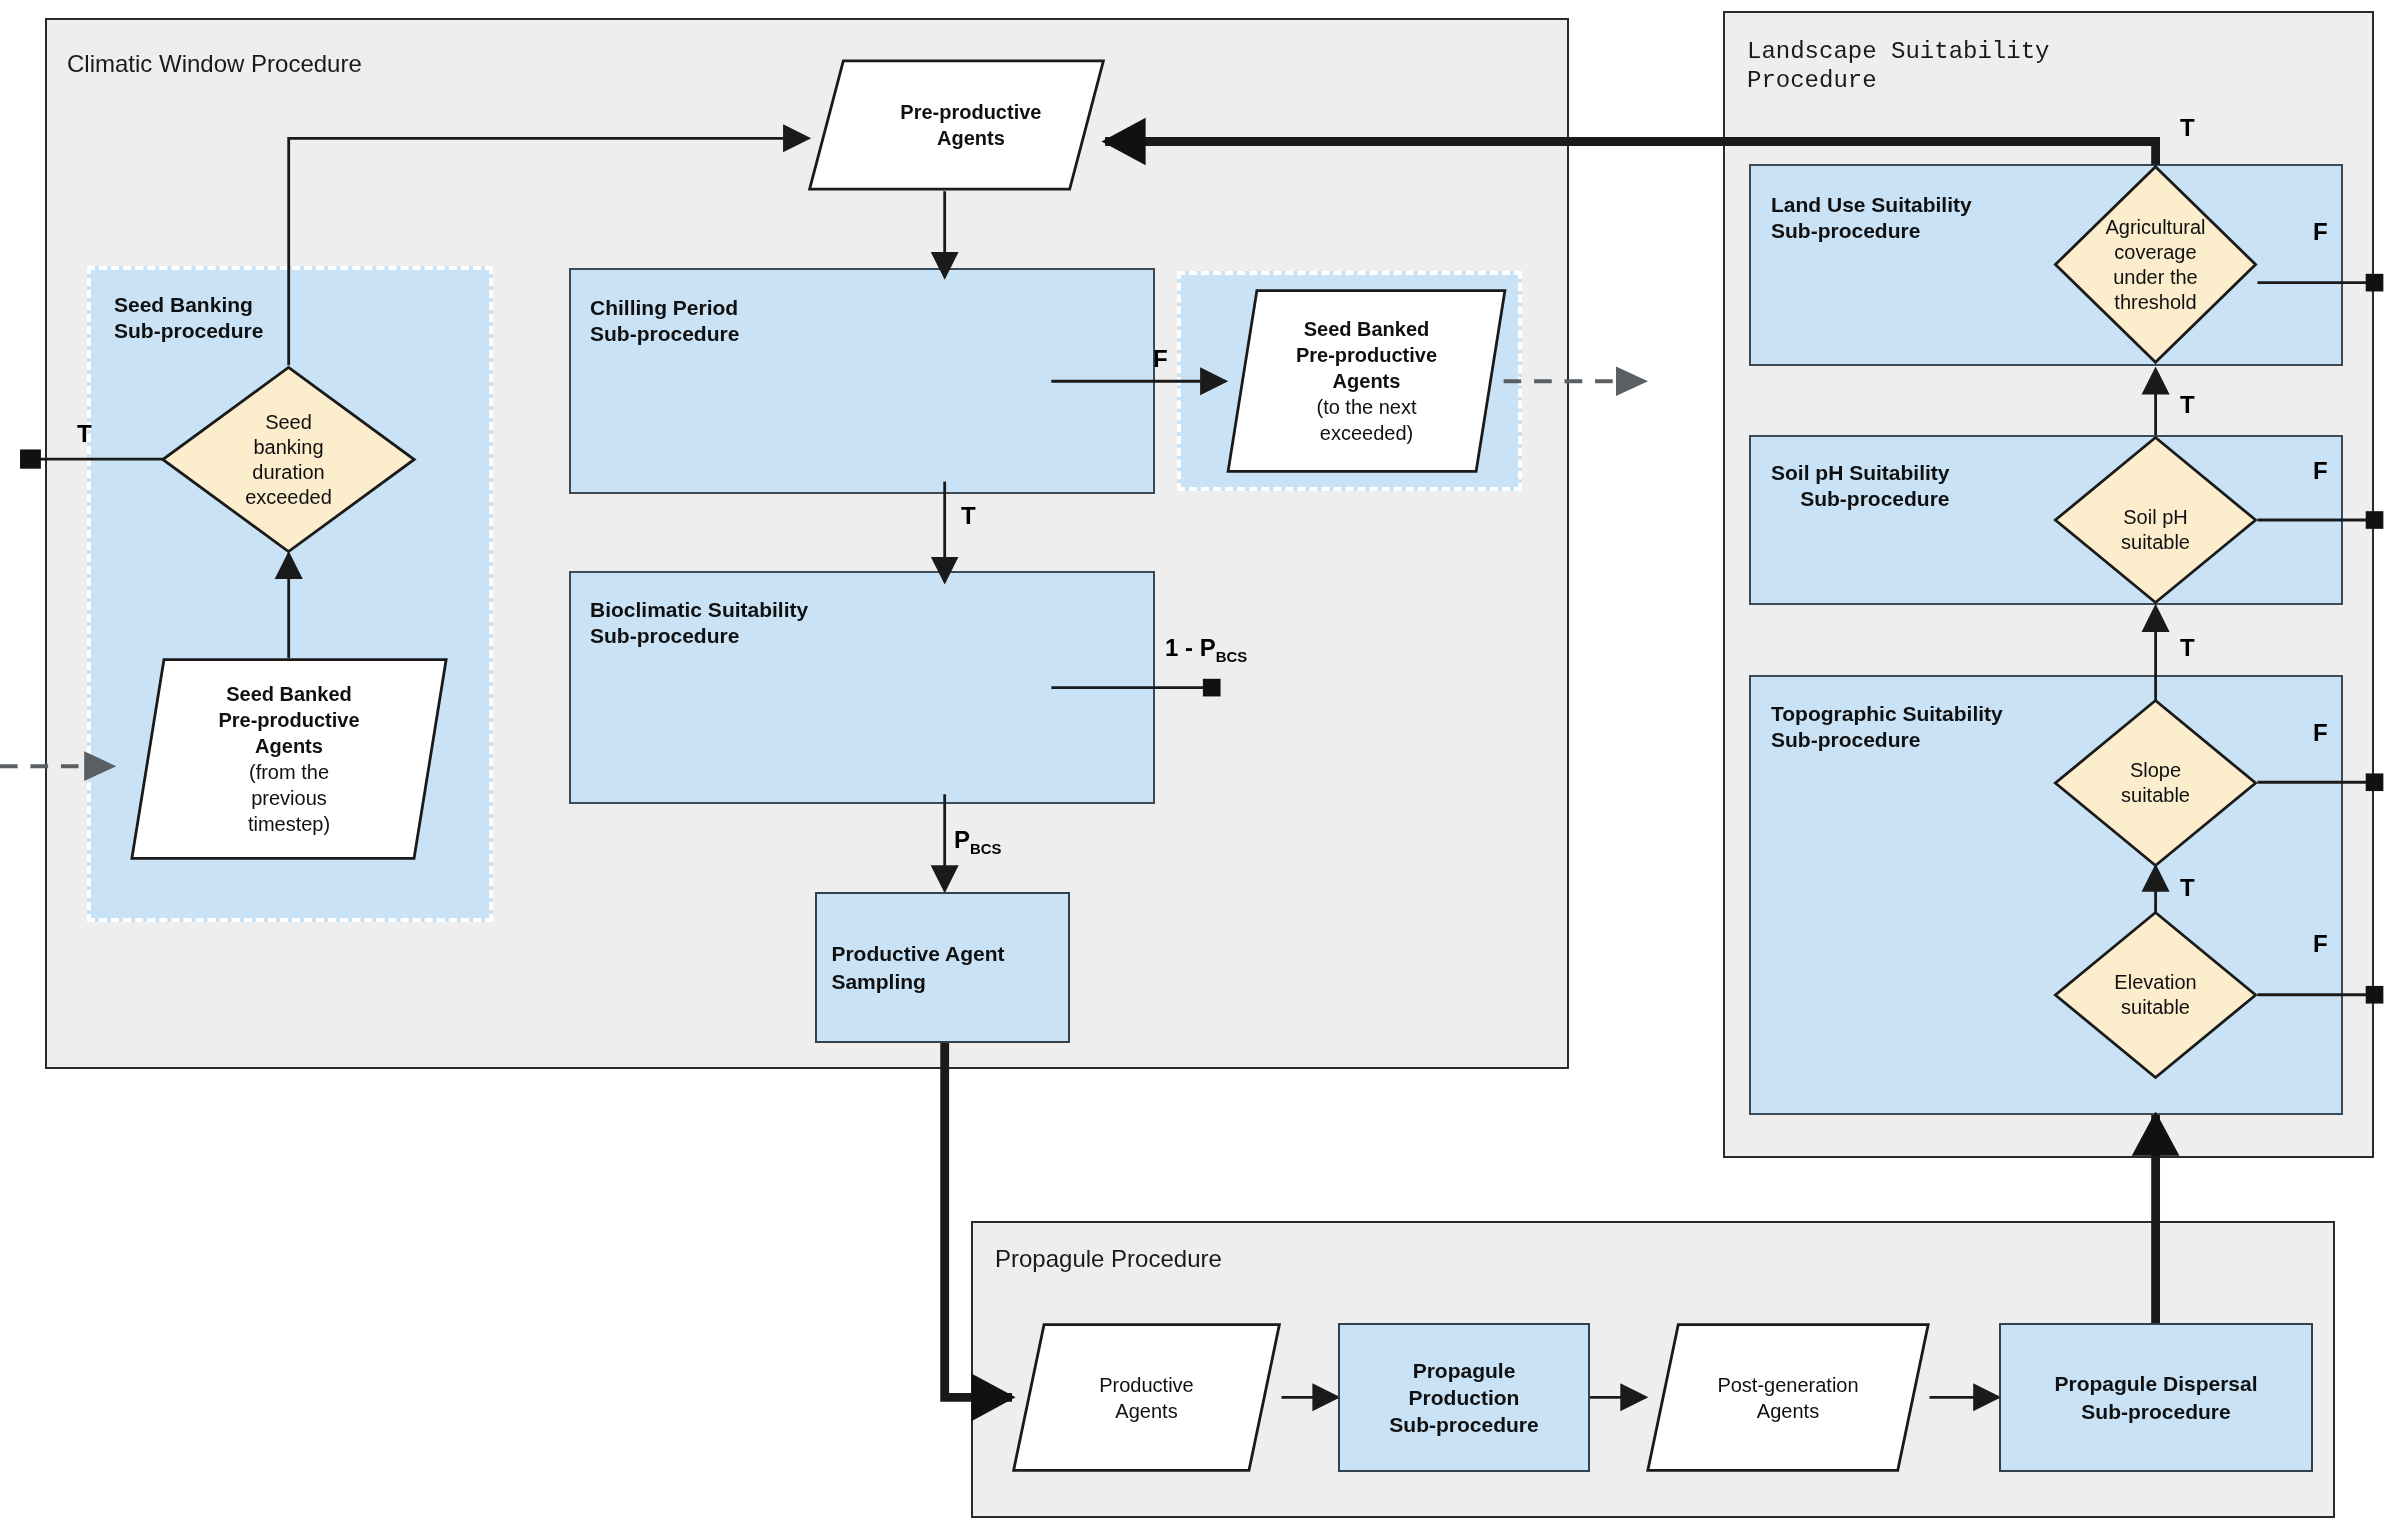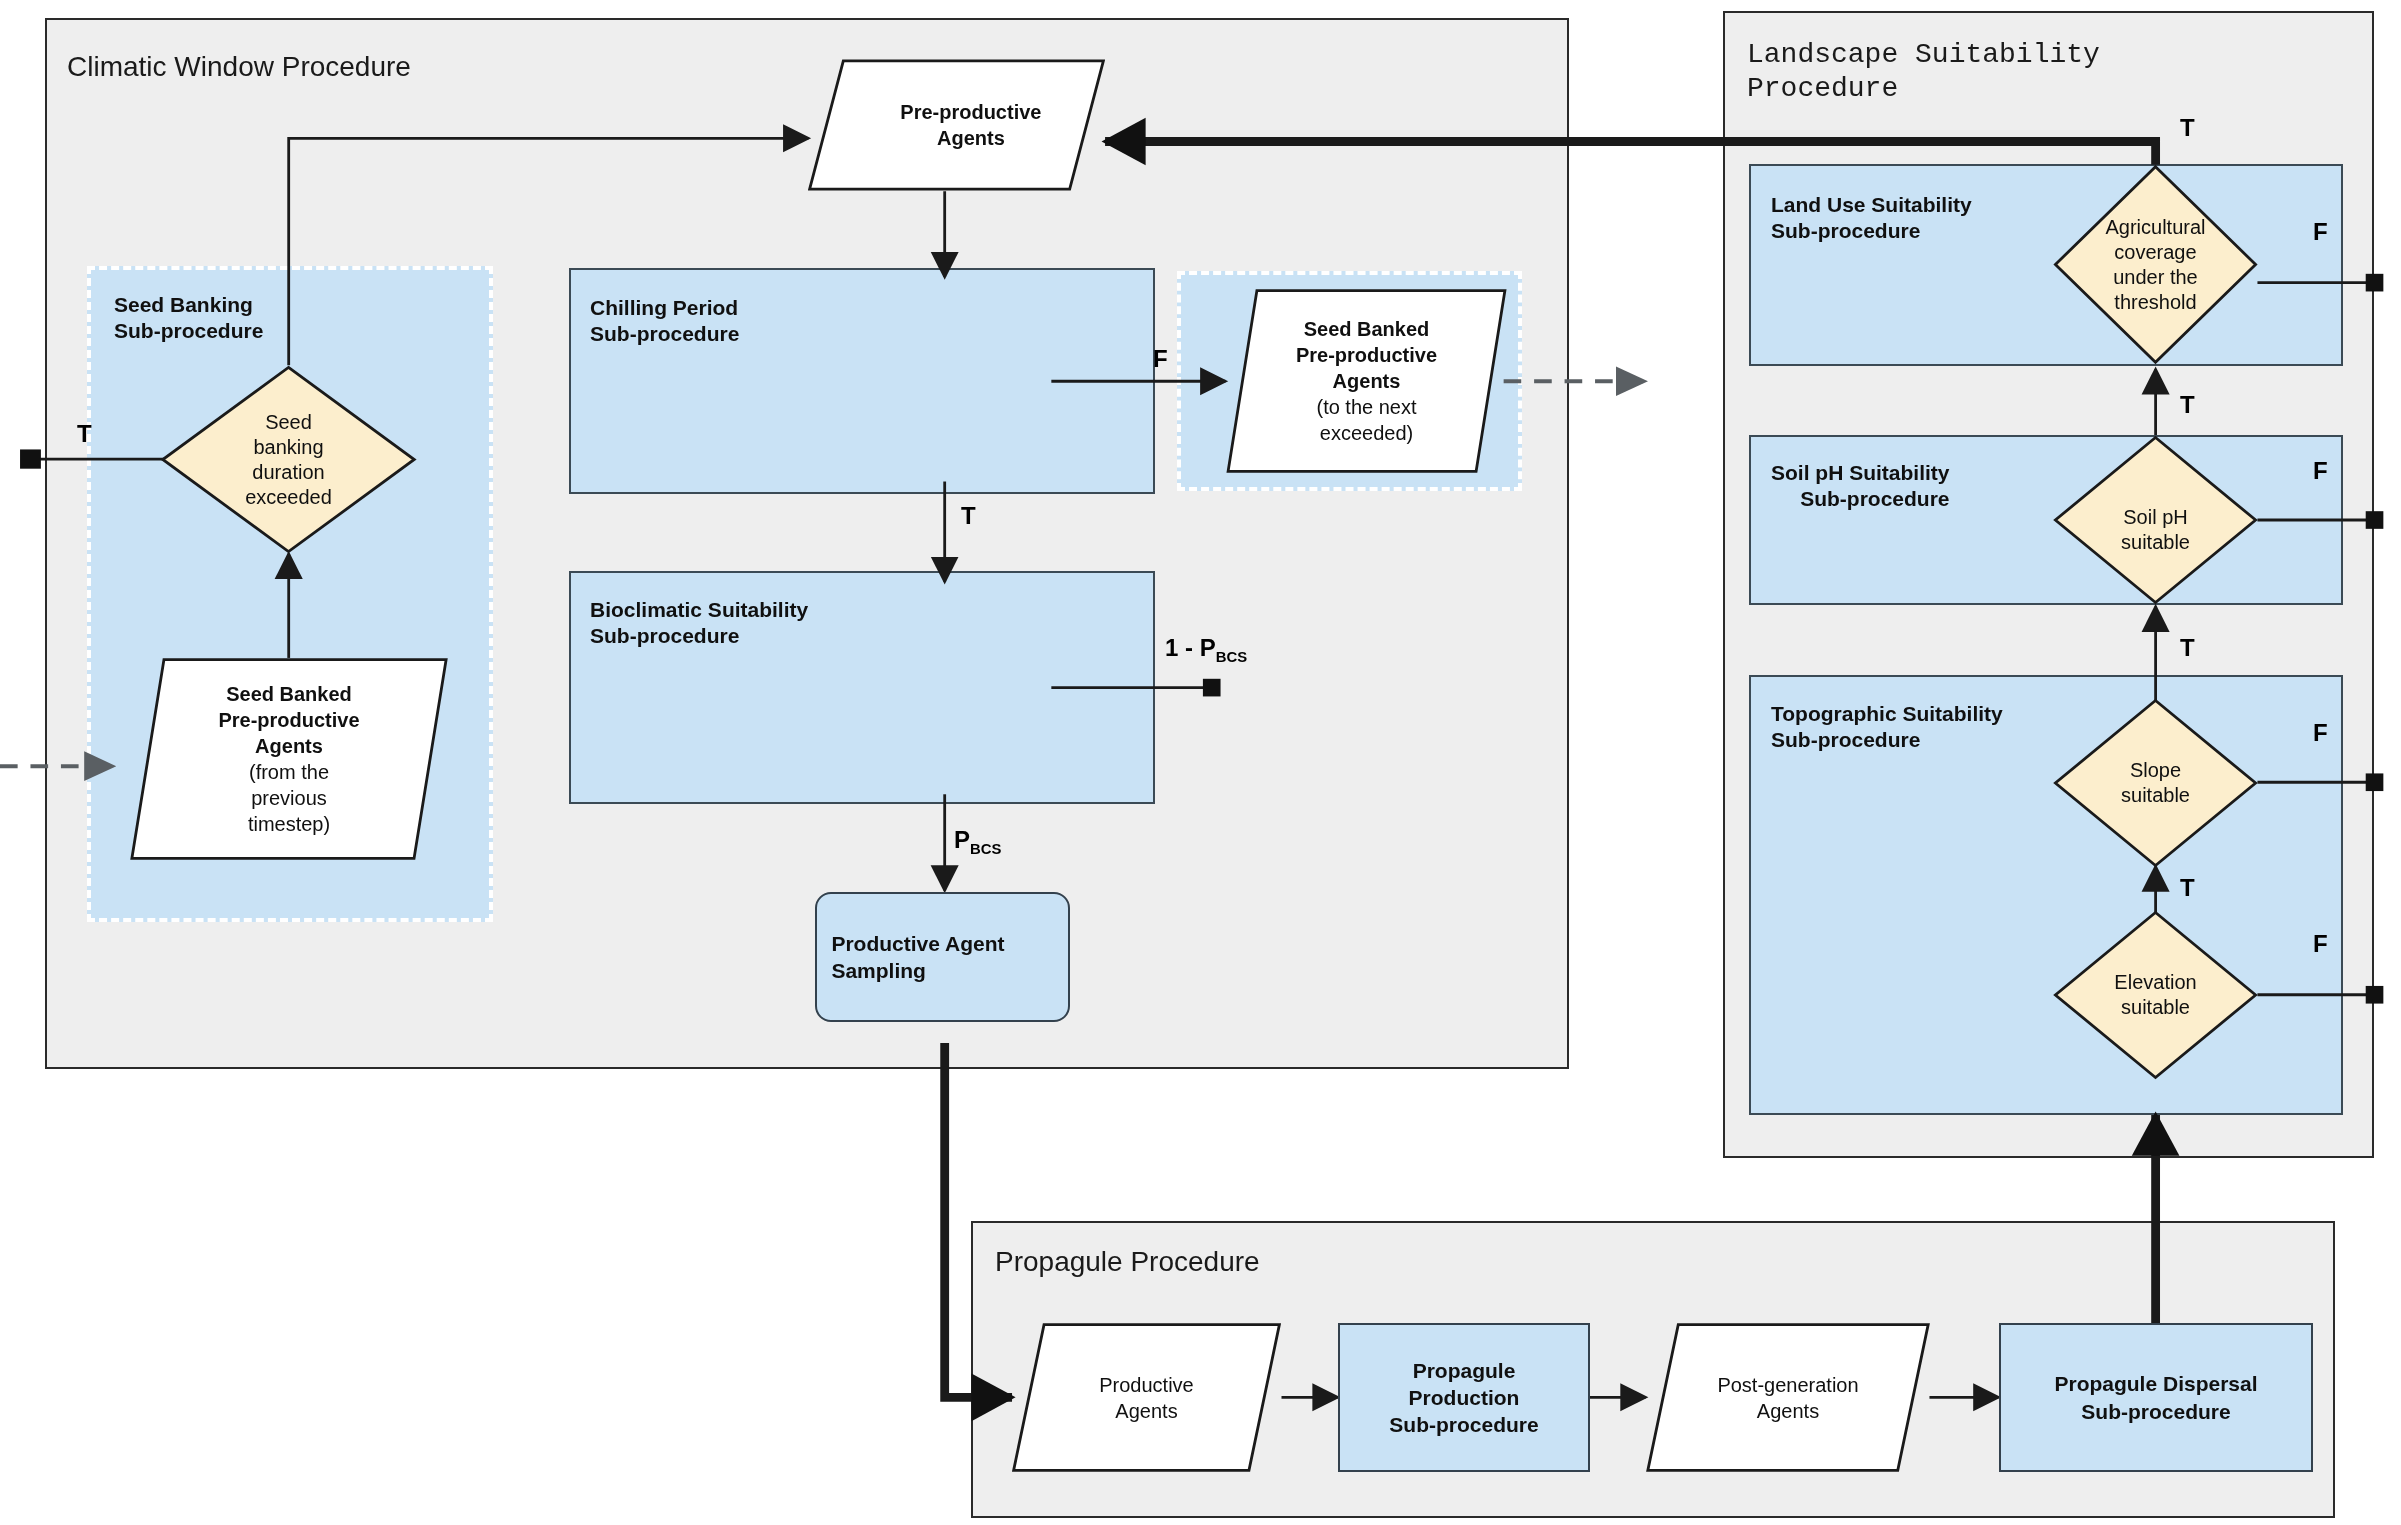--- a/index.html
+++ b/index.html
@@ -1,19 +1,19 @@
 <!DOCTYPE html>
 <html style="font-size:13px"><head>
 <meta charset="utf-8">
 <style>
   html,body{margin:0;padding:0;background:#ffffff;}
   body{font-family:"Liberation Sans",sans-serif;}
   #root{position:relative;width:2401px;height:1526px;overflow:hidden;background:#ffffff;}
   .panel{position:absolute;background:#eeeeee;border:2.4px solid #2a2a2a;box-sizing:border-box;}
-  .panel-title{position:absolute;font-size:28px;color:#1a1a1a;line-height:1.2;white-space:pre-line;}
+  .panel-title{position:absolute;font-size:24px;color:#1a1a1a;line-height:1.2;white-space:pre-line;}
   .sub{position:absolute;box-sizing:border-box;background:#c9e2f5;border:2.4px solid #3b4a55;}
   .sub.dashed{border:4px dashed #ffffff;background:#c9e2f5;}
   .sub-title{position:absolute;font-size:21px;font-weight:bold;color:#101010;line-height:1.25;white-space:pre-line;}
   .procbox{position:absolute;box-sizing:border-box;background:#c9e2f5;border:2.4px solid #33414d;
            display:flex;align-items:center;justify-content:flex-start;padding:0 14.4px;
            font-size:21px;font-weight:bold;color:#101010;line-height:1.3;white-space:pre-line;}
   .procbox.center{justify-content:center;text-align:center;}
   .para{position:absolute;}
   .para svg{display:block;}
   .para .ptext{position:absolute;left:0;top:0;width:100%;height:100%;
@@ -181,21 +181,21 @@
     <div class="ptext" style="flex-direction:column;">
       <b>Seed Banked
 Pre-productive
 Agents</b>
       <span>(to the next
 exceeded)</span>
     </div>
   </div>
 
 
-  <div class="procbox" style="left:815px;top:892px;width:255px;height:130px;border-radius:16px;">Productive Agent
+  <div class="procbox" style="left:815px;top:892px;width:255px;height:151px;">Productive Agent
 Sampling</div>
 
   <div class="diamond" style="left:2053px;top:164px;width:205px;height:201px;">
     <svg width="205" height="201" viewBox="0 0 256 250">
       <polygon points="128,3 253,125 128,247 3,125" fill="#fceecd" stroke="#1a1a1a" stroke-width="3.5"></polygon>
     </svg>
     <div class="dtext">Agricultural
 coverage
 under the
 threshold</div>

